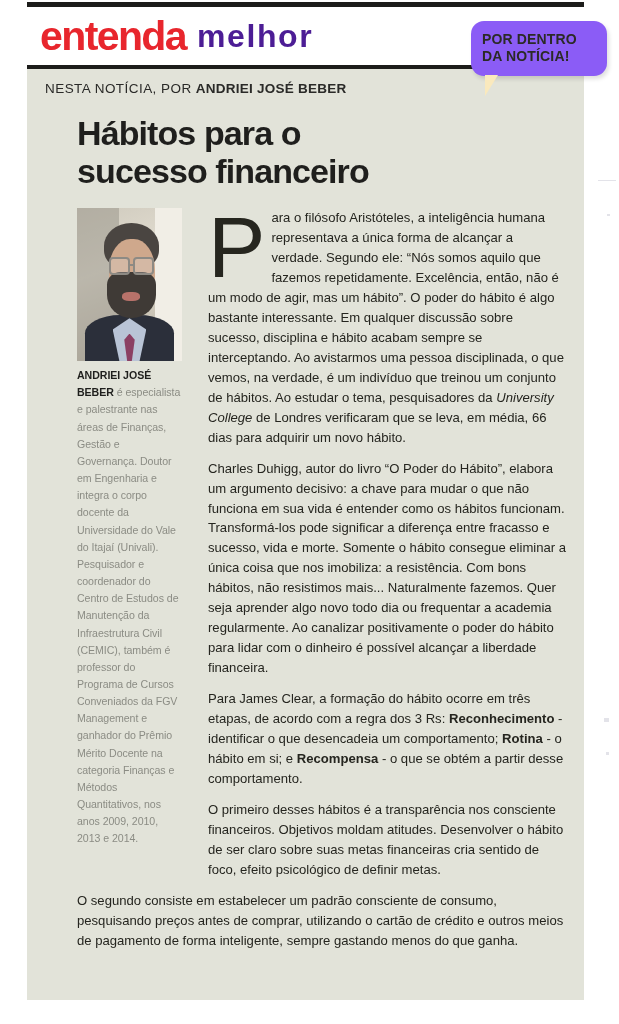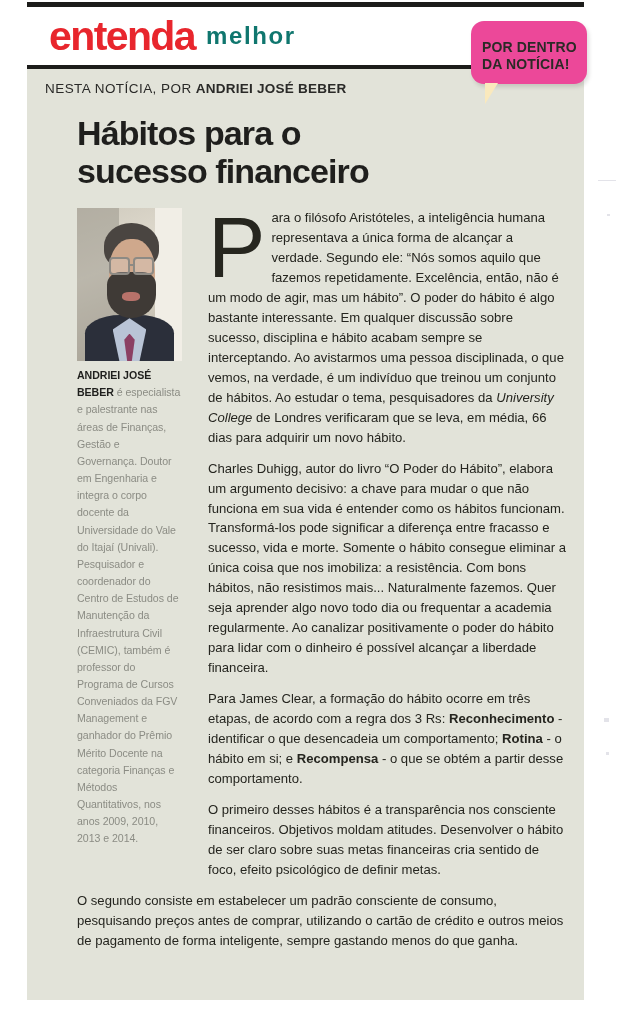--- a/index.html
+++ b/index.html
@@ -25,40 +25,40 @@
     left: 27px;
     top: 2px;
     width: 557px;
     height: 5px;
     background: #1c1c1a;
   }
 
   
   .masthead {
     position: absolute;
-    left: 36px;
+    left: 27px;
     top: 7px;
     width: 557px;
     height: 58px;
     background: #ffffff;
     display: flex;
     align-items: center;
     padding-left: 13px;
   }
   .logo-entenda {
     font-size: 41px;
     font-weight: 700;
     color: #e8262d;
     letter-spacing: -1.6px;
     line-height: 1;
   }
   .logo-melhor {
-    font-size: 24px;
+    font-size: 32px;
     font-weight: 600;
-    color: #0f766e;
+    color: #4c1d95;
     letter-spacing: 1.6px;
     line-height: 1;
     margin-left: 11px;
   }
 
   
   .mast-rule {
     position: absolute;
     left: 27px;
     top: 65px;
@@ -162,23 +162,23 @@
     font-weight: 400;
     padding: 6px 6px 0 0;
     color: #26261f;
   }
 
   
   .callout {
     position: absolute;
     left: 471px;
     top: 21px;
-    width: 116px;
-    padding: 18px 10px 11px 11px;
-    background: #ec4899;
+    width: 136px;
+    padding: 10px 10px 11px 11px;
+    background: #8b5cf6;
     border-radius: 13px;
     box-shadow: 2px 3px 4px rgba(0,0,0,0.13);
     z-index: 6;
   }
   .callout-text {
     font-size: 14px;
     line-height: 1.23;
     font-weight: 700;
     color: #2b2a26;
     letter-spacing: 0.15px;

